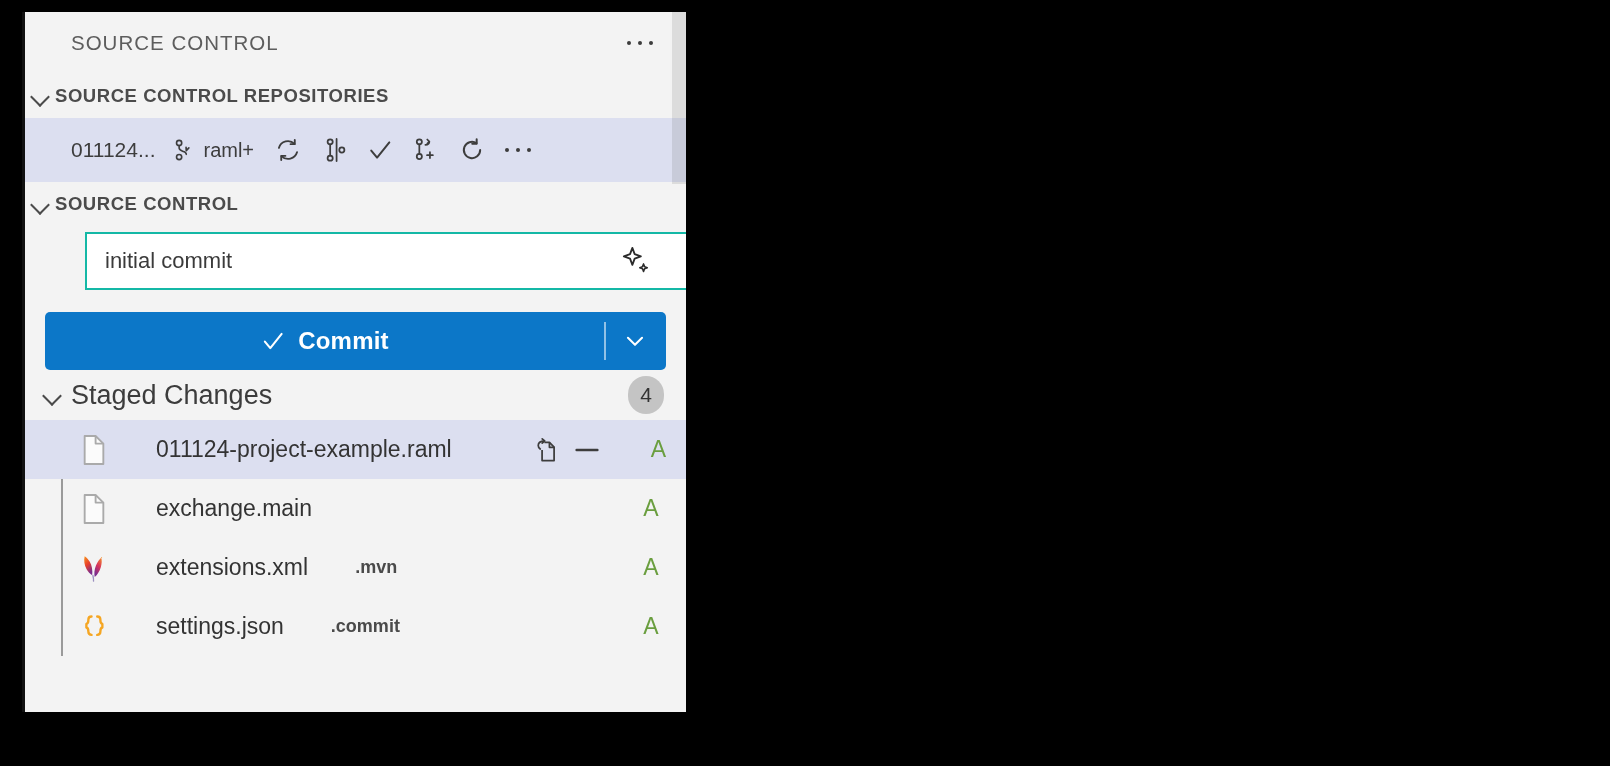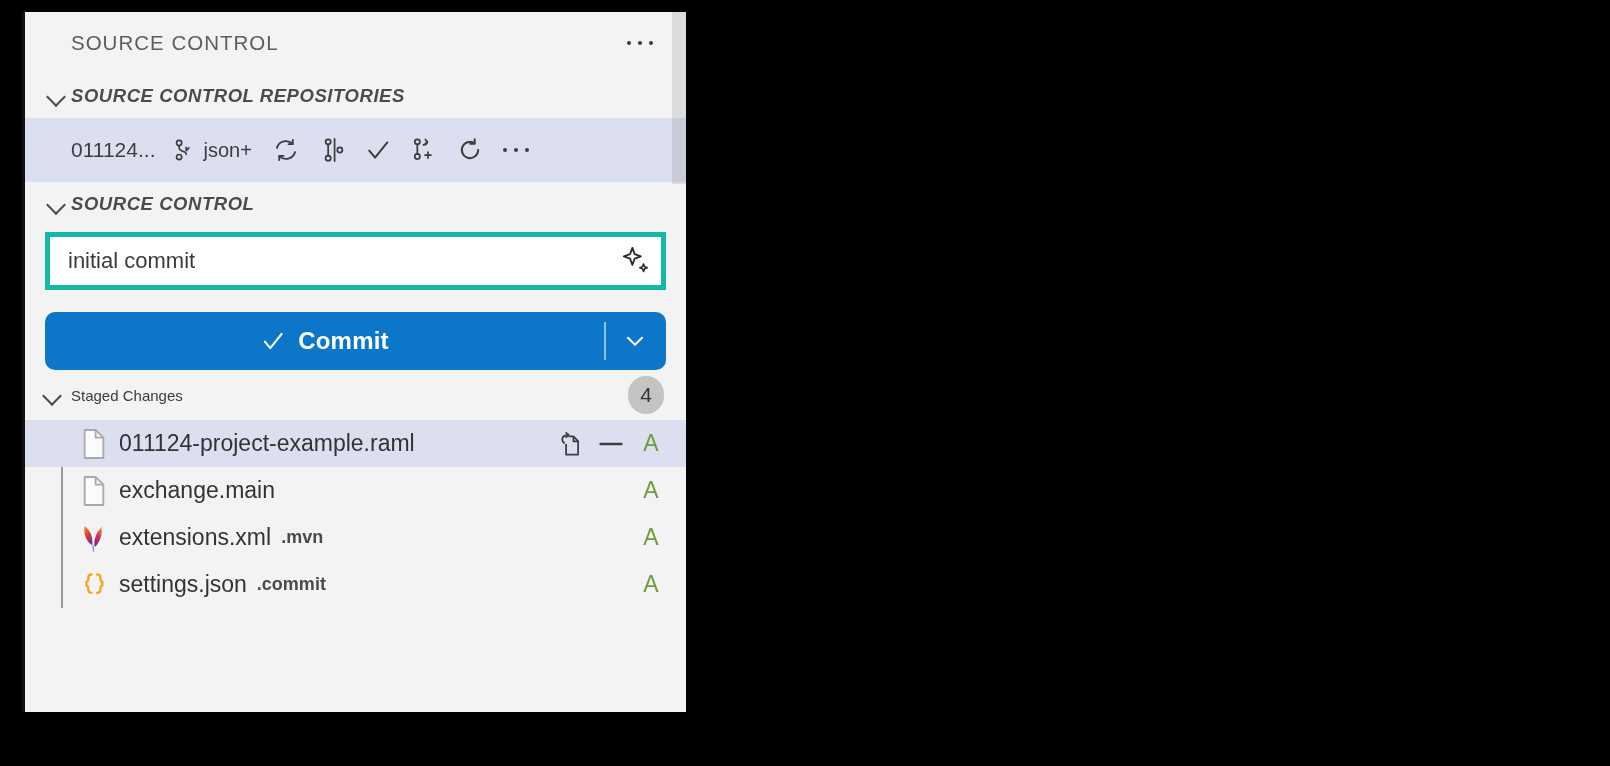--- a/index.html
+++ b/index.html
@@ -67,24 +67,22 @@
     border-radius: 50%;
     background: #3c3c3c;
     display: block;
   }
 
   
   .section-header {
     height: 44px;
     display: flex;
     align-items: center;
-    padding-left: 16px;
-    cursor: pointer;
-    box-sizing: border-box;
-    font-style: italic;
+    cursor: pointer;
+    box-sizing: border-box;
   }
   .section-header.caps .sh-label {
     font-size: 18.5px;
     font-weight: bold;
     letter-spacing: 0.55px;
     color: #4b4b4b;
   }
   .chev {
     width: 30px;
     height: 30px;
@@ -151,48 +149,49 @@
     padding: 0 20px;
   }
   .commit-input-wrap {
     position: relative;
     margin: 6px 0 0 0;
   }
   .commit-input {
     width: 100%;
     height: 58px;
     background: #ffffff;
-    border: 5px solid #14b8a6;
+    border: 2px solid #14b8a6;
     border-radius: 0;
     box-sizing: border-box;
     font-family: "Liberation Sans", sans-serif;
     font-size: 22px;
     color: #3b3b3b;
     padding: 0 60px 0 18px;
     outline: none;
+    margin-left: 40px;
   }
   .sparkle-btn {
     position: absolute;
     right: 8px;
     top: 50%;
     transform: translateY(-50%);
     width: 44px;
     height: 44px;
     display: flex;
     align-items: center;
     justify-content: center;
     cursor: pointer;
   }
 
   
   .commit-btn-row {
     display: flex;
     margin-top: 22px;
     height: 58px;
-    border-radius: 10px;
+    border-radius: 5px;
     overflow: hidden;
   }
   .commit-btn {
     flex: 1;
     background: #0c77c8;
     display: flex;
     align-items: center;
     justify-content: center;
     gap: 12px;
     cursor: pointer;
@@ -228,21 +227,21 @@
   .group-header {
     height: 50px;
     display: flex;
     align-items: center;
     padding-left: 44px;
     padding-right: 22px;
     cursor: pointer;
     box-sizing: border-box;
   }
   .group-label {
-    font-size: 15px;
+    font-size: 27px;
     color: #3c3c3c;
     flex: 1;
     white-space: nowrap;
   }
   .group-chev {
     width: 30px;
     height: 30px;
     flex: 0 0 30px;
     position: relative;
     margin-left: -32px;
@@ -271,28 +270,29 @@
     align-items: center;
     justify-content: center;
     box-sizing: border-box;
   }
 
   
   .file-list {
     position: relative;
   }
   .file-row {
-    height: 47px;
+    height: 59px;
     display: flex;
     align-items: center;
     padding-left: 50px;
     padding-right: 22px;
     box-sizing: border-box;
     cursor: pointer;
     position: relative;
+    gap: 37px;
   }
   .file-row.selected {
     background: #dcdff0;
   }
   .indent-guide {
     position: absolute;
     left: 36px;
     top: 0;
     bottom: 0;
     width: 2px;
@@ -387,21 +387,21 @@
   <div class="repo-row">
     <span class="repo-name">011124...</span>
 
     <span class="branch-chip">
       <svg class="icon-svg" width="26" height="26" viewBox="0 0 24 24" fill="none">
         <circle cx="7.5" cy="5.5" r="2.4" stroke="#3d3d3d" stroke-width="1.5"></circle>
         <circle cx="7.5" cy="18.5" r="2.4" stroke="#3d3d3d" stroke-width="1.5"></circle>
         <path d="M7.5 8v2.2c0 2 2.2 2.6 4 3.2 1.6.5 2.6 1.3 2.6 2.6" stroke="#3d3d3d" stroke-width="1.5" stroke-linecap="round"></path>
         <path d="M14.1 12.6l2.4-2.6M14.1 12.6l-.2-3" stroke="#3d3d3d" stroke-width="1.5" stroke-linecap="round"></path>
       </svg>
-      <span class="branch-label">json+</span>
+      <span class="branch-label">raml+</span>
     </span>
 
     <span class="repo-actions">
       <span class="icon-btn">
         <svg class="icon-svg" width="28" height="28" viewBox="0 0 24 24" fill="none">
           <path d="M4.2 10.2a8 8 0 0113.4-3.4M19.8 13.8a8 8 0 01-13.4 3.4" stroke="#3d3d3d" stroke-width="1.6" stroke-linecap="round"></path>
           <path d="M17.8 3.4v3.6h-3.6M6.2 20.6V17h3.6" stroke="#3d3d3d" stroke-width="1.6" stroke-linecap="round" stroke-linejoin="round"></path>
         </svg>
       </span>
       <span class="icon-btn">

